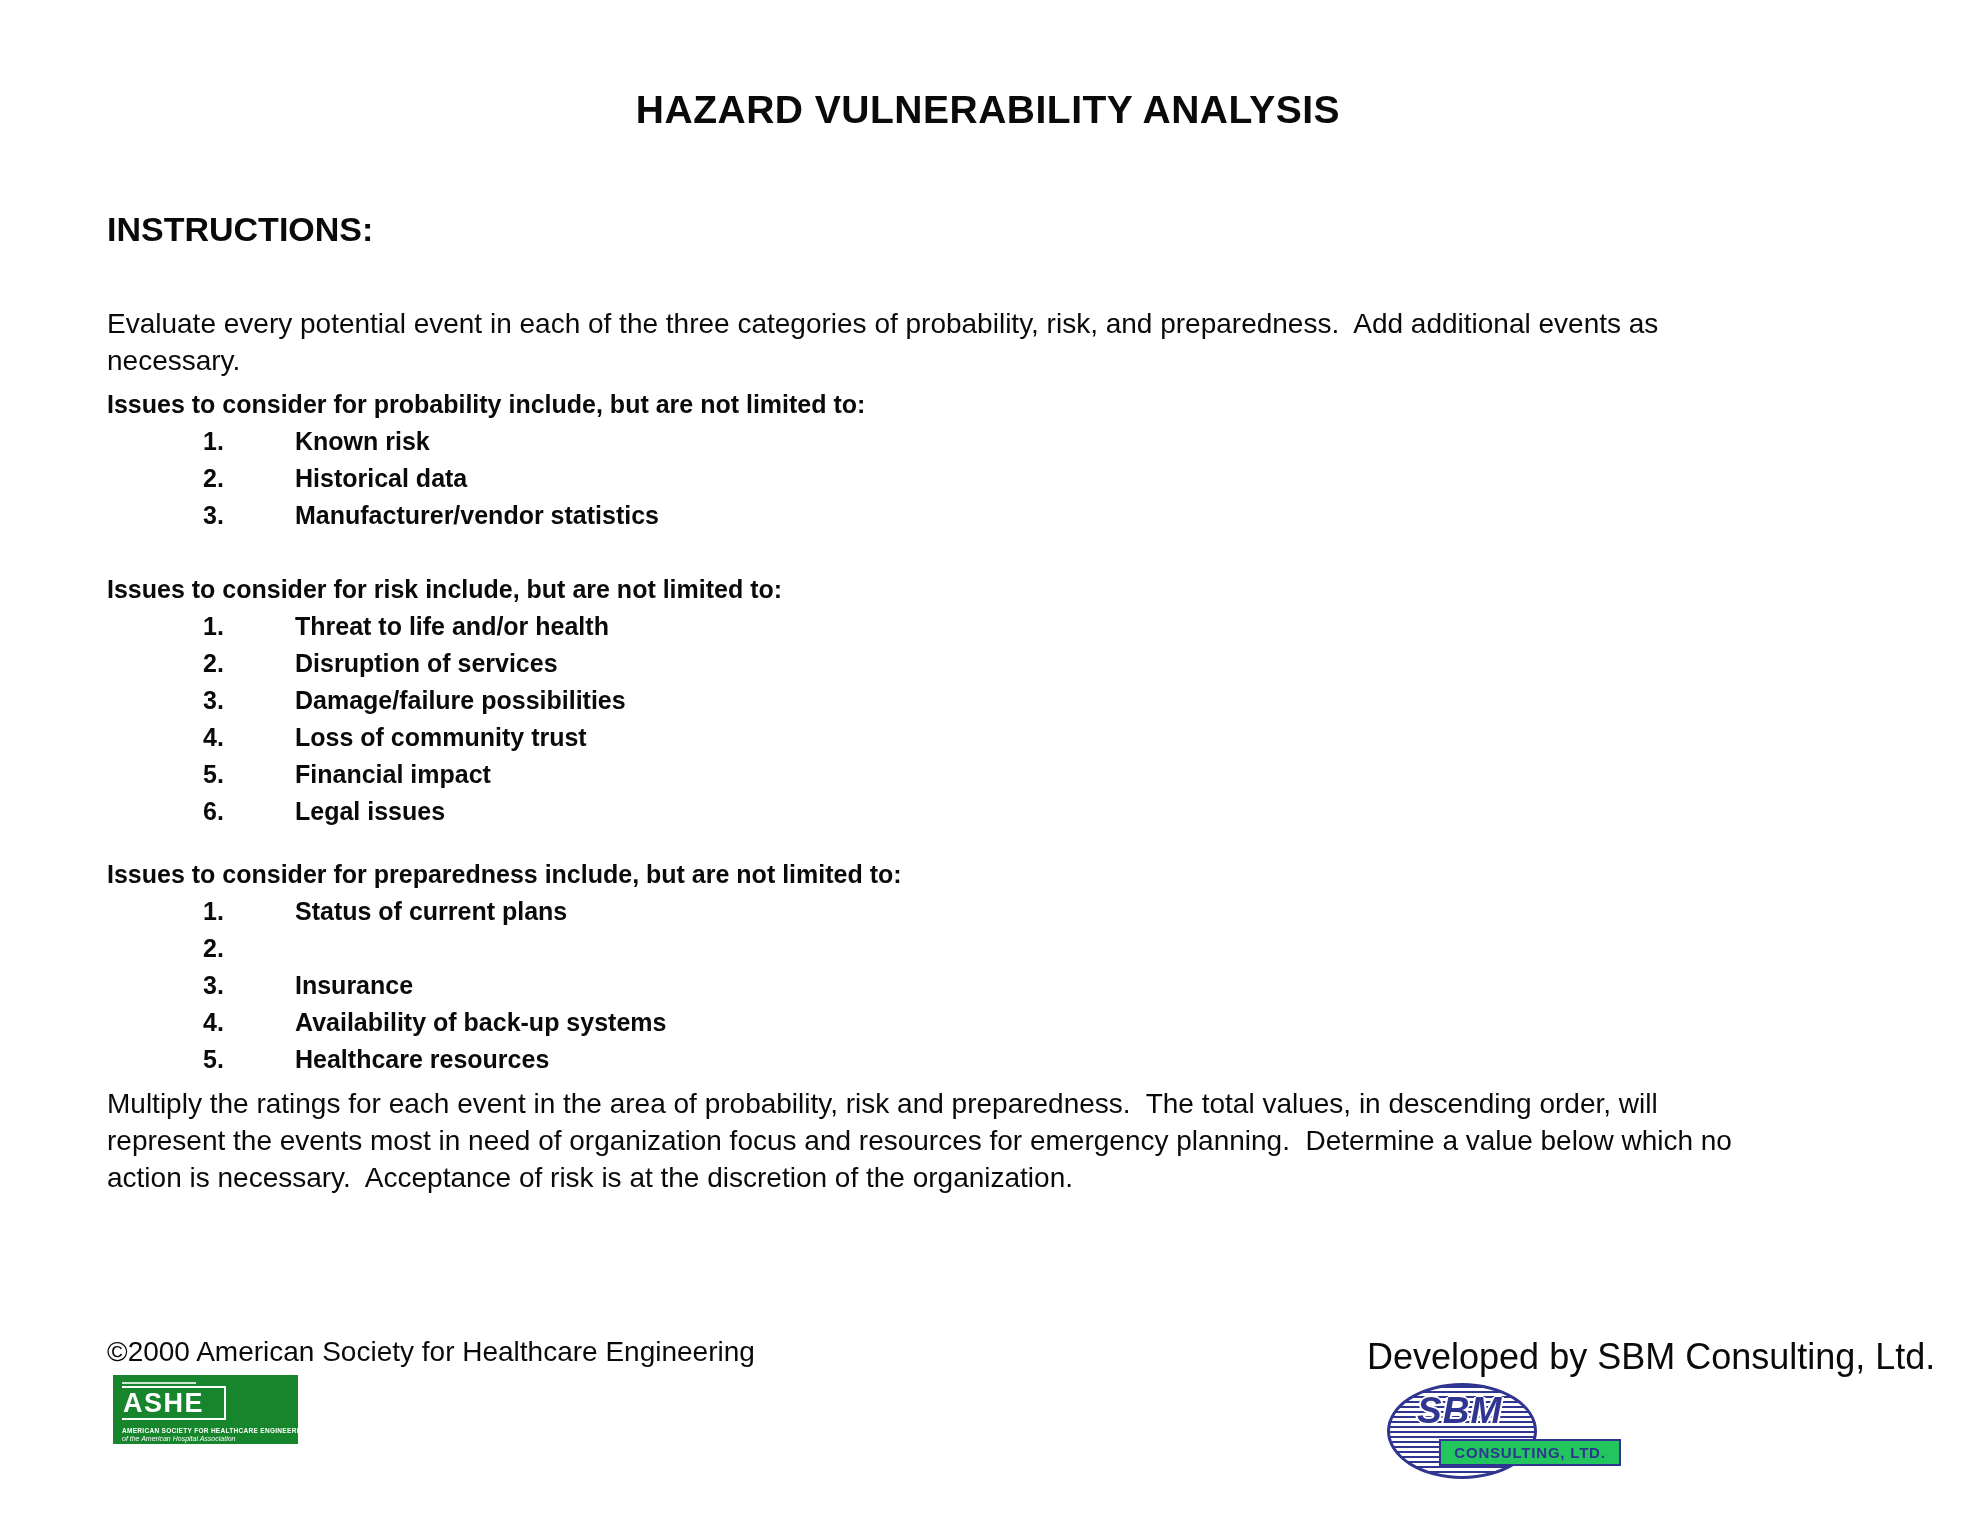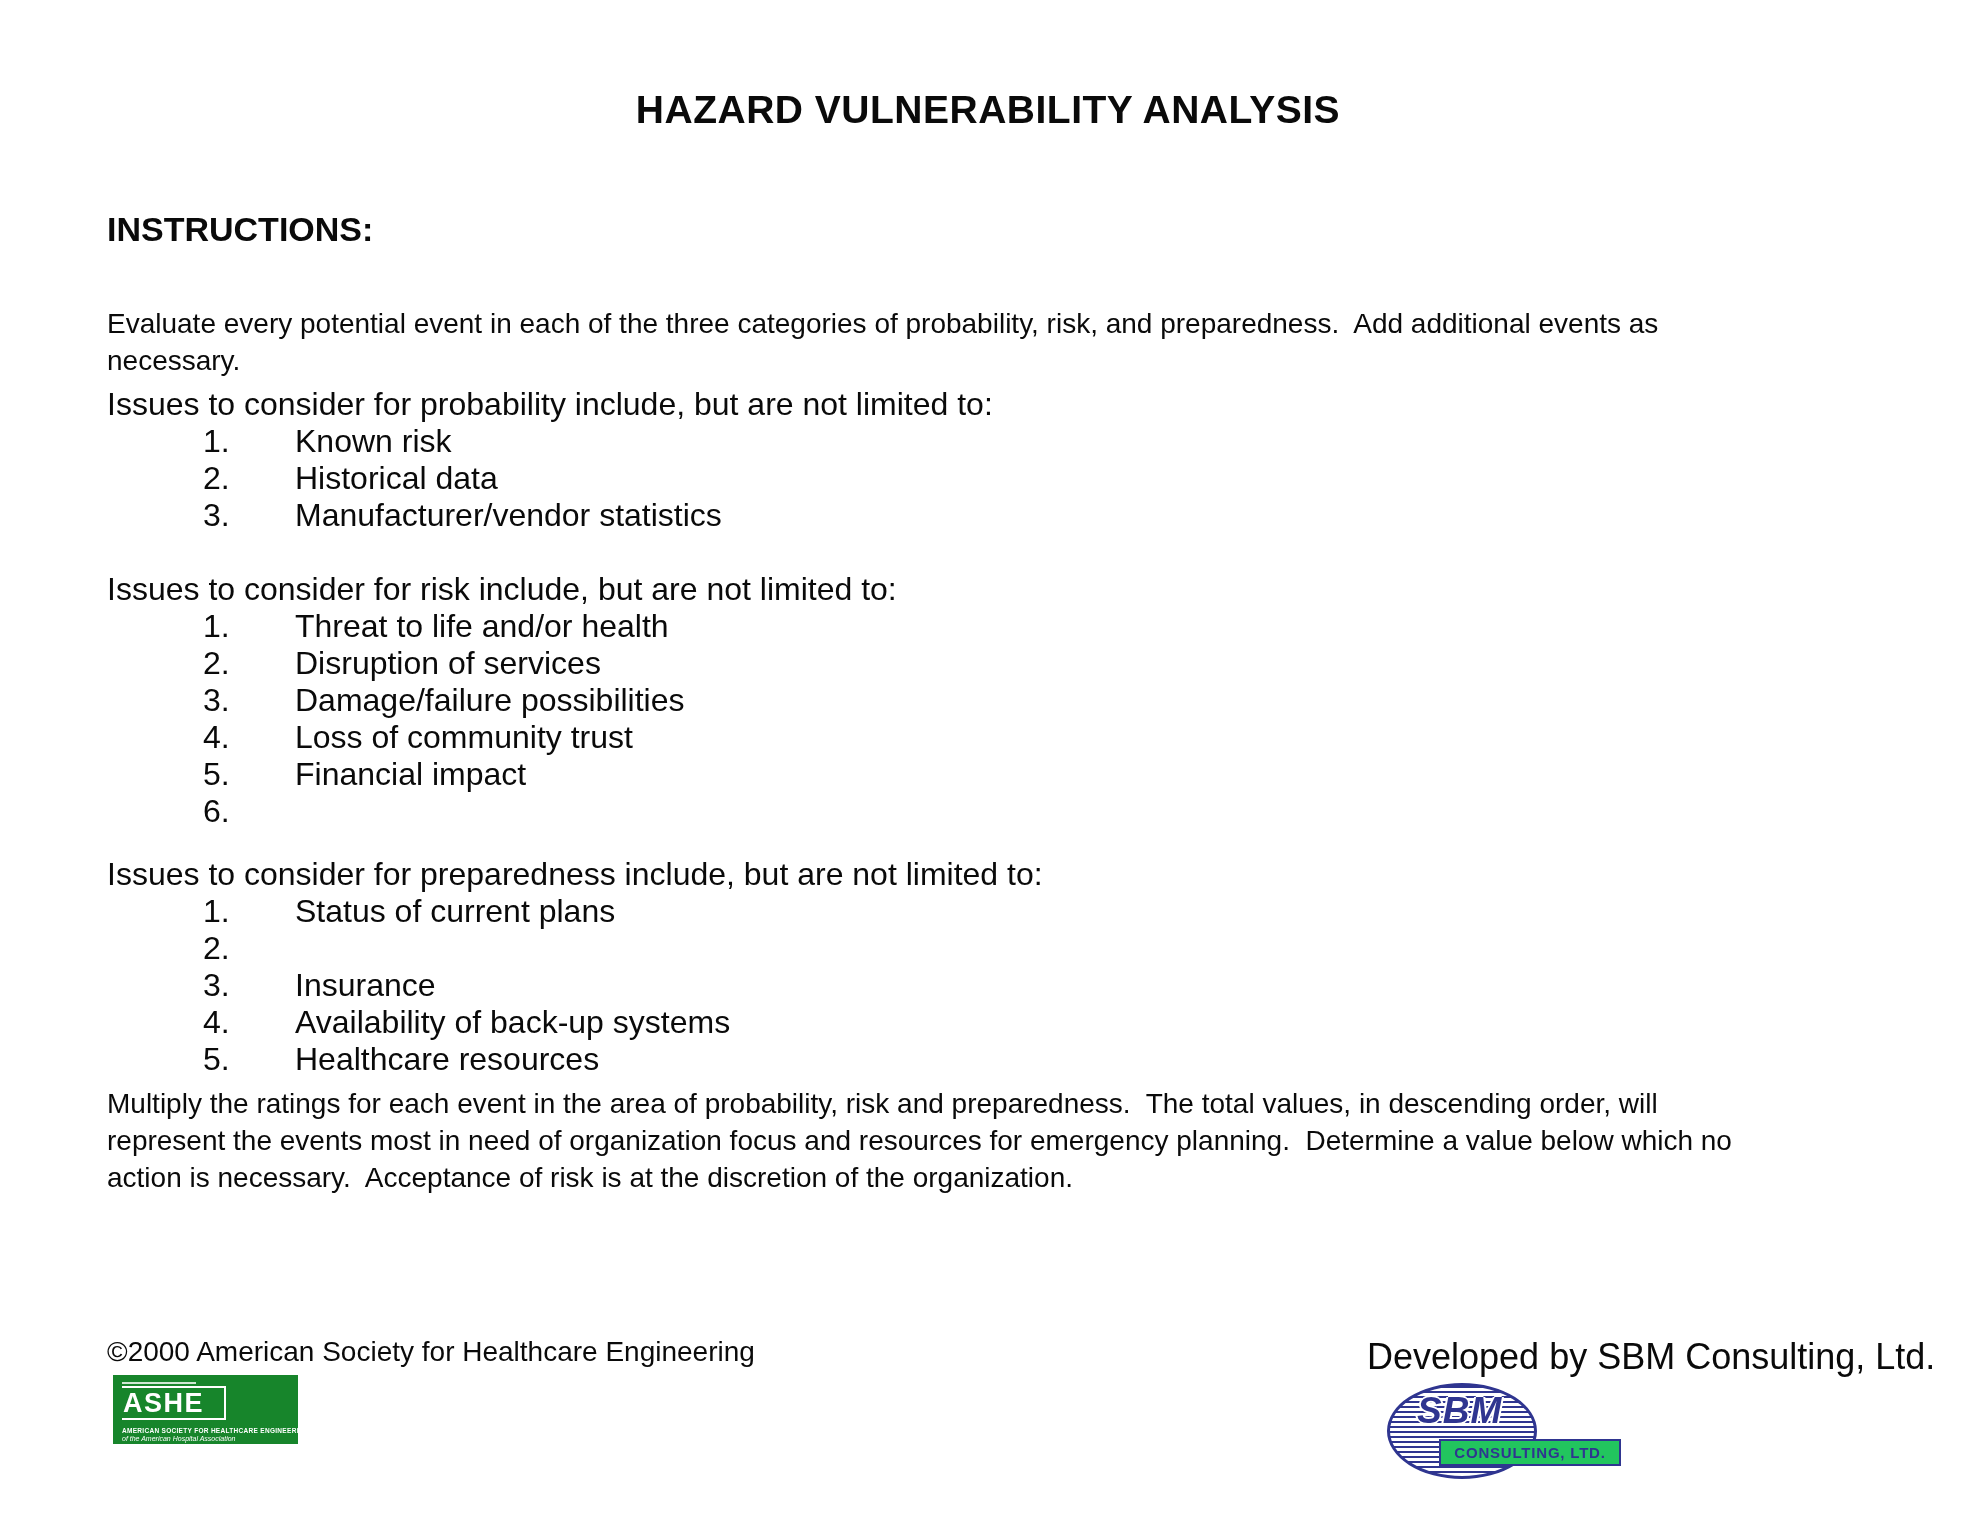--- a/index.html
+++ b/index.html
@@ -23,21 +23,21 @@
     font-size:34px; font-weight:bold;
   }
   .para {
     position:absolute; left:107px; width:1800px;
     font-size:28px; line-height:37px;
     white-space:pre-wrap;
   }
   .intro   { top:281px;margin-top:24px; }
   .closing { top:1085px; }
 
-  .list-section { position:absolute; left:107px; width:1800px; font-size:32px; line-height:37px; }
+  .list-section { position:absolute; left:107px; width:1800px; font-size:25px; line-height:37px;font-weight:bold; }
   .sec-probability  { top:386px; }
   .sec-risk         { top:571px; }
   .sec-preparedness { top:856px; }
   .li { display:flex; }
   .li .num { margin-left:96px; width:92px; flex:0 0 92px; }
   .li .txt { flex:1; }
 
   .footer-left  { position:absolute; top:1336px; left:107px;  font-size:28px; }
   .footer-right { position:absolute; top:1336px; left:1367px; font-size:36px; }
 
@@ -129,20 +129,21 @@
     <div class="li">
       <span class="num">4.</span>
       <span class="txt">Loss of community trust</span>
     </div>
     <div class="li">
       <span class="num">5.</span>
       <span class="txt">Financial impact</span>
     </div>
     <div class="li">
       <span class="num">6.</span>
+      <span class="txt">Legal issues</span>
     </div>
   </section>
 
   <section class="list-section sec-preparedness">
     <div class="sec-heading">Issues to consider for preparedness include, but are not limited to:</div>
     <div class="li">
       <span class="num">1.</span>
       <span class="txt">Status of current plans</span>
     </div>
     <div class="li">

